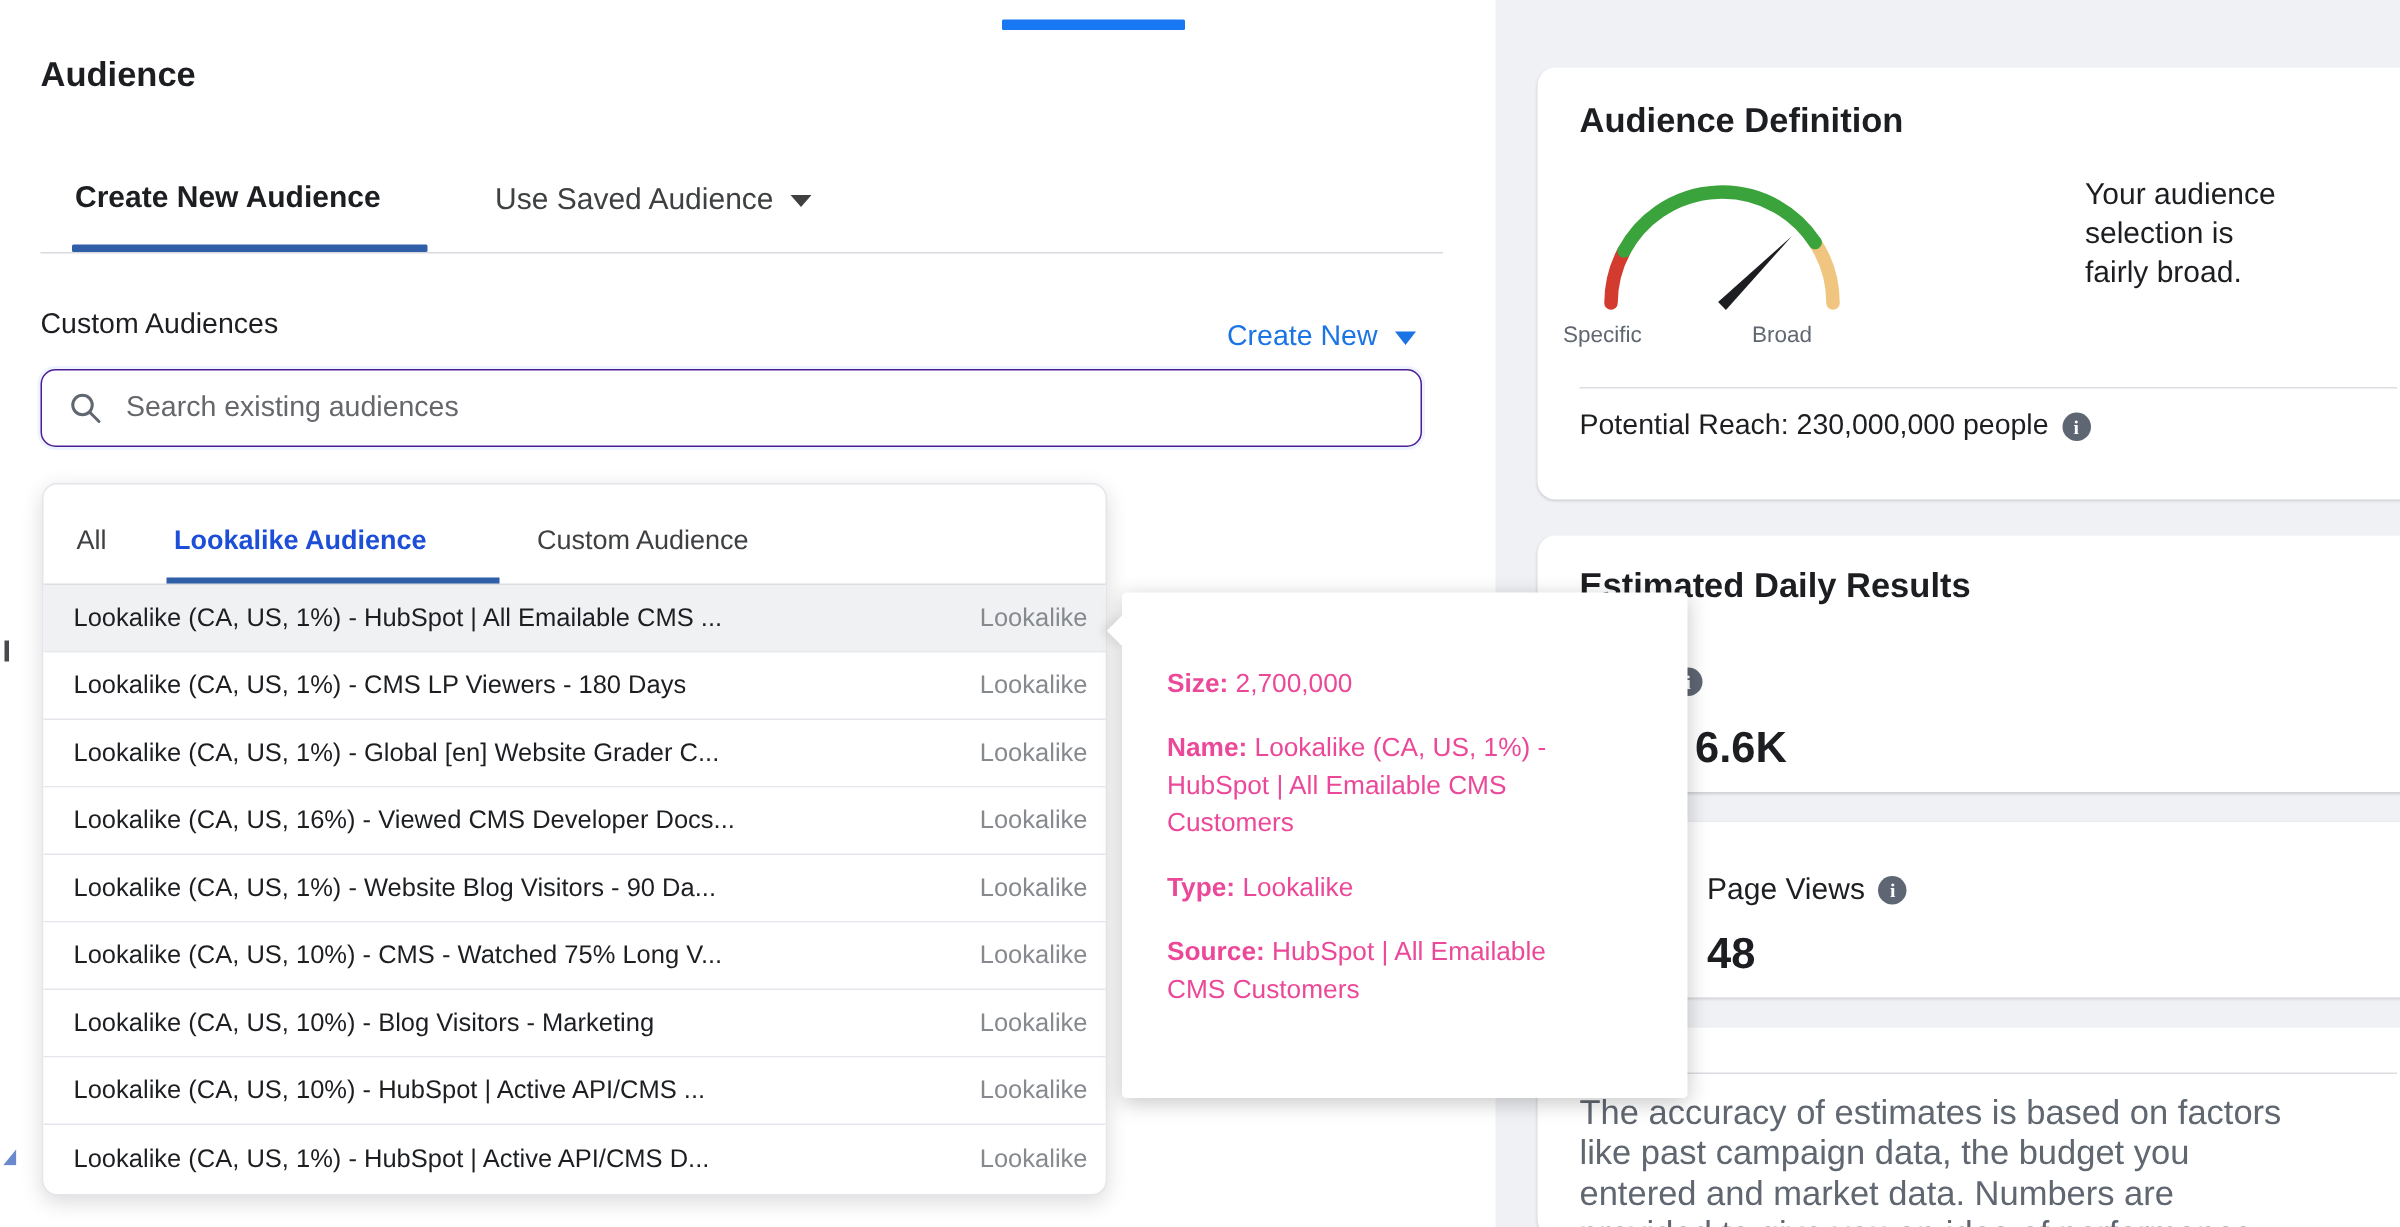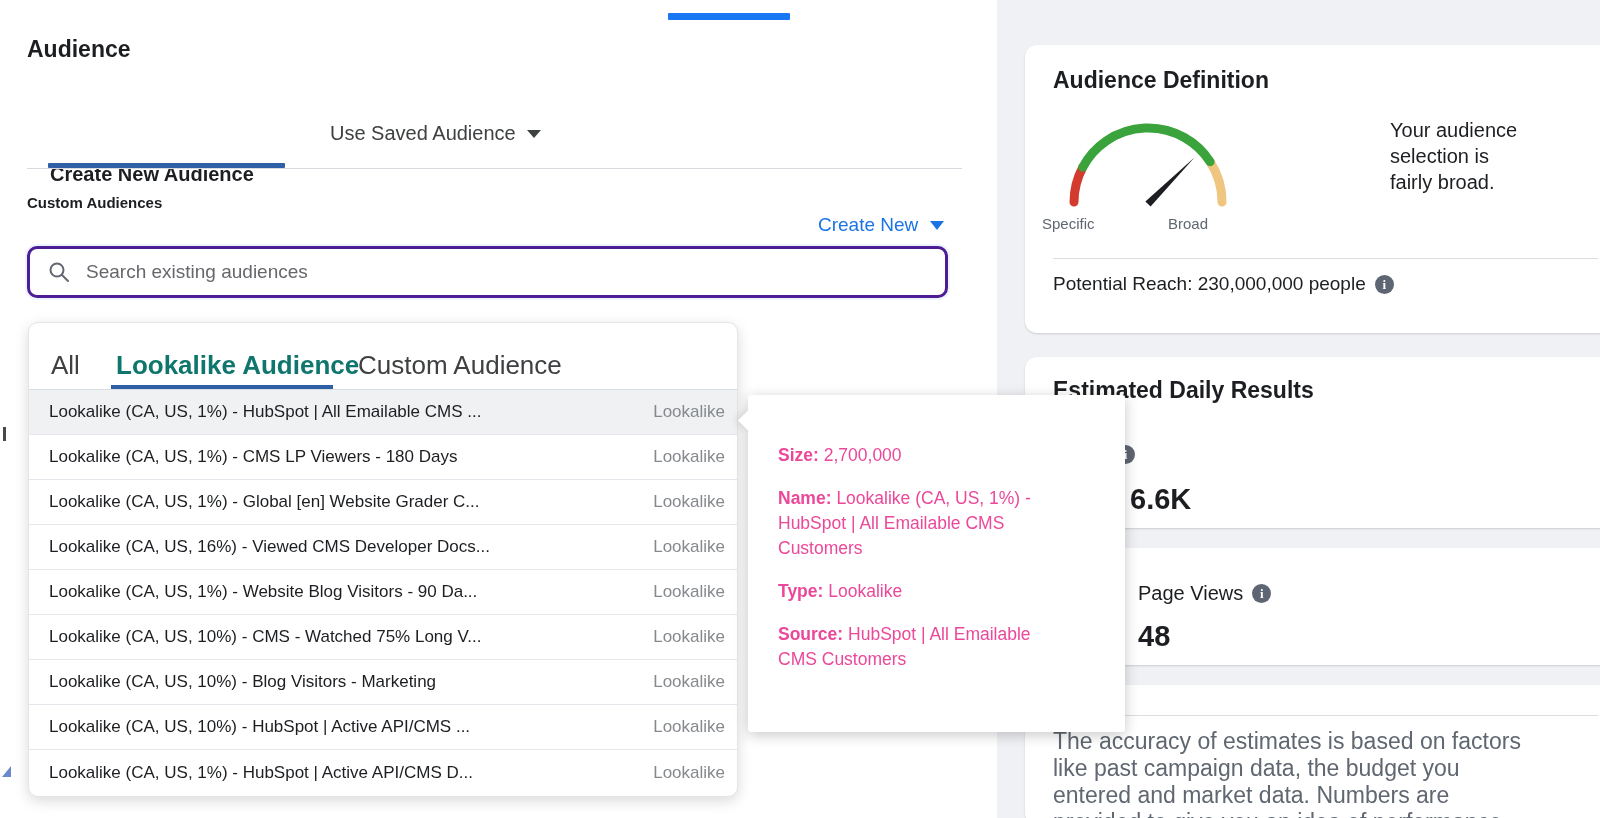--- a/index.html
+++ b/index.html
@@ -5,50 +5,50 @@
   html,body{margin:0;padding:0;background:#fff;}
   .root{position:relative;width:1600px;height:818px;overflow:hidden;background:#fff;
         font-family:"Liberation Sans",sans-serif;color:#1c1e21;}
   .abs{position:absolute;}
 
   
   .top-bar{left:668px;top:13px;width:122px;height:7px;background:#1877f2;border-radius:1px;}
 
   
   .page-title{left:27px;top:36px;font-size:23px;font-weight:bold;color:#1c1e21;}
-  .tab-create{left:50px;top:121px;font-size:20px;font-weight:bold;color:#1c1e21;cursor:pointer;margin-top:42px;}
+  .tab-create{left:50px;top:121px;font-size:20px;font-weight:bold;color:#1c1e21;cursor:pointer;}
   .tab-saved{left:330px;top:122px;font-size:20px;color:#3e4042;display:flex;align-items:center;gap:11px;cursor:pointer;}
   .caret{width:0;height:0;border-left:7px solid transparent;border-right:7px solid transparent;
          border-top:8px solid currentColor;display:inline-block;}
   .tab-underline{left:48px;top:163px;width:237px;height:5px;background:#2f5fa7;border-radius:1px;}
   .tabs-divider{left:27px;top:168px;width:935px;height:1px;background:#d8dadf;}
 
-  .ca-label{left:27px;top:194px;font-size:15px;font-weight:bold;color:#1c1e21;}
+  .ca-label{left:27px;top:206px;font-size:19px;font-weight:normal;color:#1c1e21;}
   .create-new{left:818px;top:214px;display:flex;align-items:center;gap:12px;color:#1b74e4;
               font-size:19px;cursor:pointer;}
   .create-new .caret{border-top-width:9px;}
 
-  .searchbox{left:27px;top:246px;width:921px;height:52px;border:3px solid #4c1d95;border-radius:10px;
+  .searchbox{left:27px;top:246px;width:921px;height:52px;border:1px solid #4c1d95;border-radius:10px;
              background:#fff;display:flex;align-items:center;padding-left:18px;gap:14px;box-sizing:border-box;
              box-shadow:0 0 0 2px rgba(24,119,242,.08);}
   .searchbox input{border:none;outline:none;font-family:"Liberation Sans",sans-serif;font-size:19px;
                    color:#1c1e21;width:820px;background:transparent;}
   .searchbox input::placeholder{color:#65676b;}
 
   
   .artifact-tick{left:3px;top:427px;width:3px;height:14px;background:#47494d;}
   .artifact-blue{left:2px;top:766px;width:9px;height:11px;background:#6a89cc;
                  clip-path:polygon(0 100%,100% 0,100% 100%);}
 
   
   .dropdown{left:28px;top:322px;width:710px;height:475px;background:#fff;border:1px solid #e2e5ea;
             border-radius:10px;box-shadow:0 4px 14px rgba(0,0,0,.15);box-sizing:border-box;z-index:5;}
-  .dd-tab{position:absolute;font-size:26px;color:#3e4042;cursor:pointer;top:27px;}
+  .dd-tab{position:absolute;font-size:18px;color:#3e4042;cursor:pointer;top:27px;}
   .dd-tab.all{left:22px;}
-  .dd-tab.lookalike{left:87px;font-weight:bold;color:#0f766e;}
+  .dd-tab.lookalike{left:87px;font-weight:bold;color:#1d4ed8;}
   .dd-tab.custom{left:329px;}
   .dd-underline{position:absolute;left:82px;top:62px;width:222px;height:5px;background:#2f5fa7;}
   .dd-hairline{position:absolute;left:0;top:66px;width:708px;height:1px;background:#dadde1;}
   .dd-rows{position:absolute;left:0;top:67px;width:708px;}
   .dd-row{height:45px;display:flex;align-items:center;justify-content:space-between;
           padding:0 12px 0 20px;border-bottom:1px solid #e4e6eb;box-sizing:border-box;
           font-size:17px;cursor:pointer;background:#fff;}
   .dd-row:last-child{border-bottom:none;border-radius:0 0 9px 9px;}
   .dd-row.selected{background:#f0f1f3;}
   .dd-row .nm{color:#1c1e21;white-space:nowrap;overflow:hidden;}

